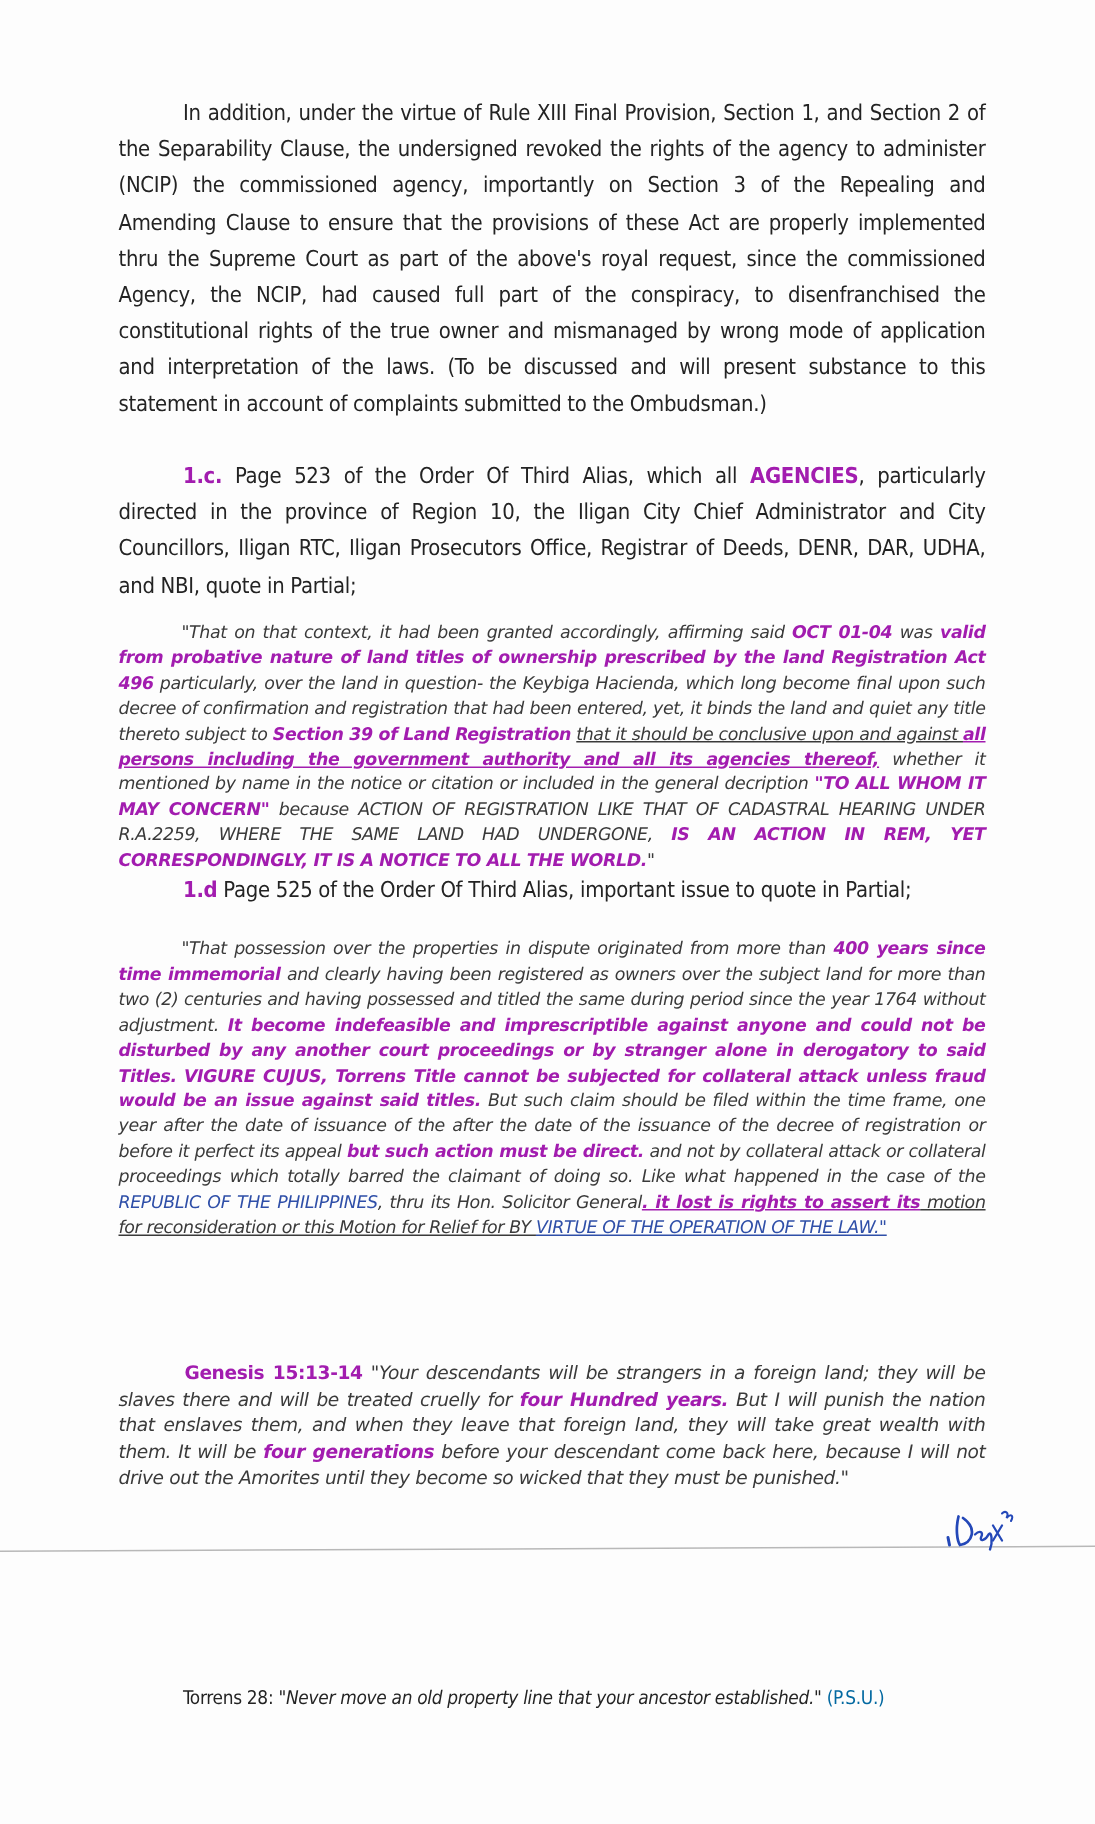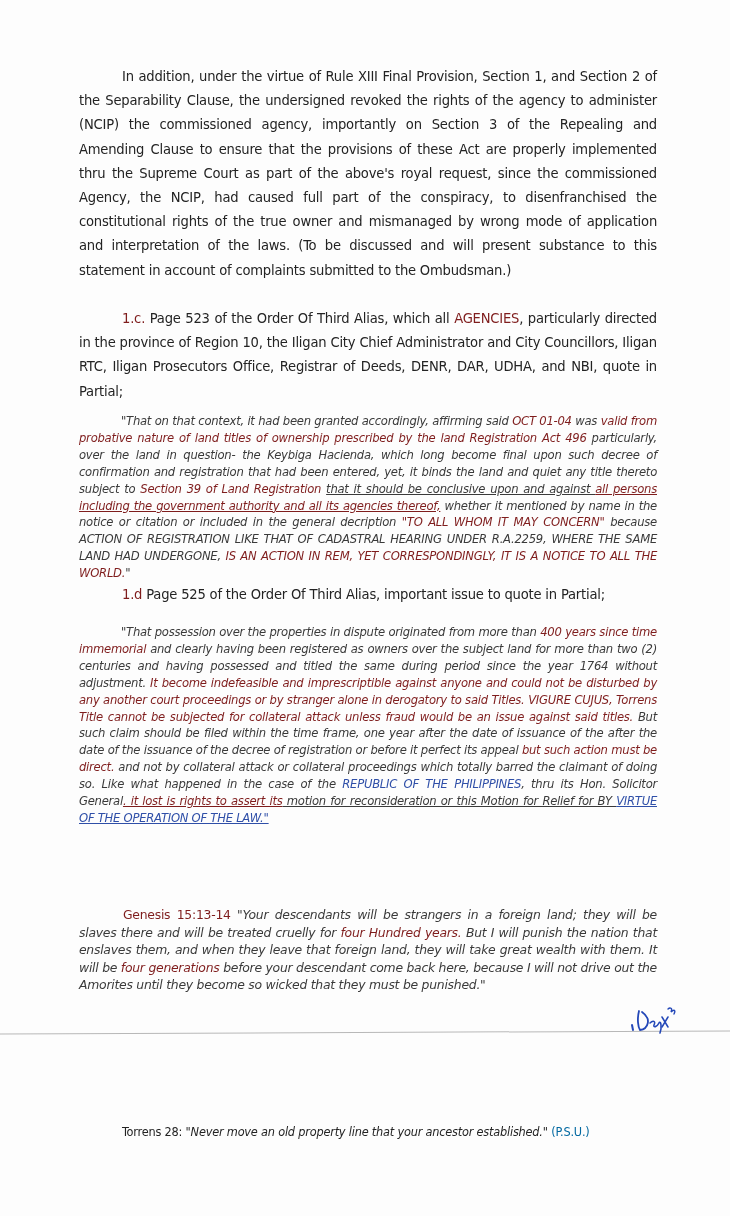--- a/index.html
+++ b/index.html
@@ -19,21 +19,21 @@
     letter-spacing: -0.2px;
   }
   .indent { text-indent: 43px; }
   .quote {
     position: absolute; left: 79px; width: 578px;
     font-size: 11.6px; line-height: 16.9px; font-style: italic;
     text-align: justify; color: #3a3a3a;
     letter-spacing: -0.25px;
   }
   .quote-indent { text-indent: 42px; }
-  b, .b { font-weight: normal; color: #7f1d1d; }
+  b, .b { font-weight: bold; color: #a21caf; }
   .u { text-decoration: underline; }
   .blue { color: #2f4fa8; }
   .pink { color: #0369a1; font-style: normal; }
   .divider {
     position: absolute; left: 0; top: 1032px; width: 730px; height: 1px;
     background: #b8b8b8;
     transform: rotate(-0.25deg);
   }
   .signature { position: absolute; left: 628px; top: 1003px; width: 50px; height: 34px; }
 </style>

